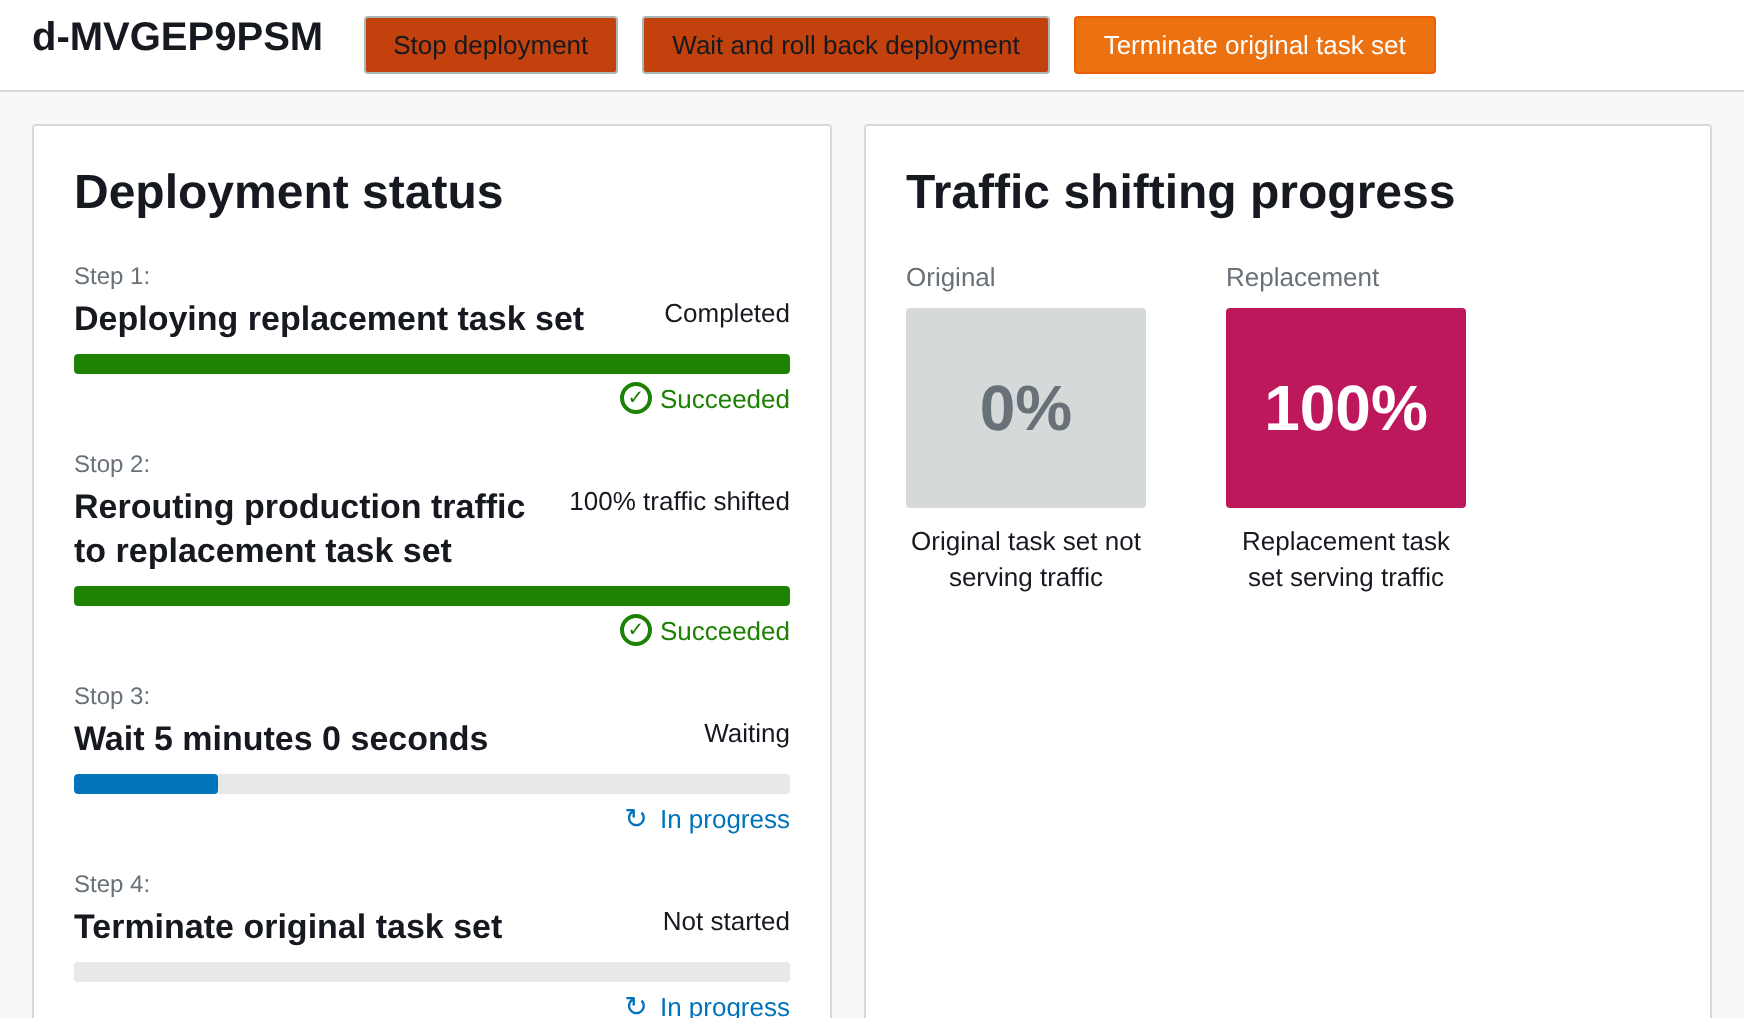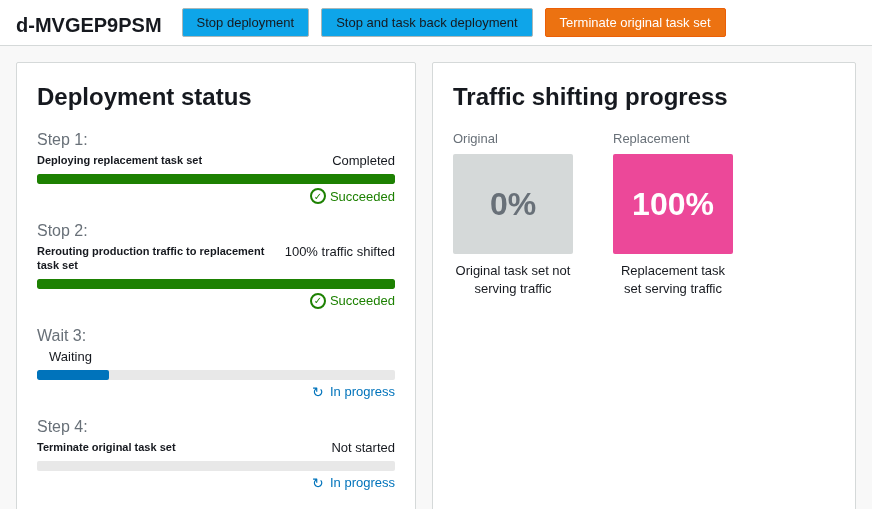--- a/index.html
+++ b/index.html
@@ -8,39 +8,39 @@
       font-size: 14px;
       background: #f8f8f8;
       color: #16191f;
       width: 872px;
       min-height: 509px;
     }
 
     
     .header {
       display: flex;
-      align-items: flex-end;
+      align-items: flex-start;
       padding: 8px 16px;
       background: #fff;
       border-bottom: 1px solid #d5d9d9;
       gap: 12px;
     }
     .header-title {
       font-size: 20px;
       font-weight: bold;
       color: #16191f;
       margin-right: 8px;
     }
     .btn {
       padding: 6px 14px;
       border-radius: 2px;
       font-size: 13px;
       cursor: pointer;
       border: 1px solid #aab7b8;
-      background: #0ea5e9;
+      background: #c2410c;
       color: #16191f;
       white-space: nowrap;
     }
     .btn-primary {
       background: #ec7211;
       color: #fff;
       border-color: #eb5f07;
     }
 
     
@@ -68,33 +68,33 @@
       font-weight: bold;
       margin-bottom: 20px;
       color: #16191f;
     }
 
     
     .step {
       margin-bottom: 18px;
     }
     .step-label {
-      font-size: 16px;
+      font-size: 12px;
       color: #687078;
       margin-bottom: 4px;
     }
     .step-row {
       display: flex;
       justify-content: space-between;
       align-items: flex-start;
       margin-bottom: 6px;
     }
     .step-name {
       font-weight: bold;
-      font-size: 11px;
+      font-size: 17px;
       line-height: 1.3;
       flex: 1;
     }
     .step-status {
       font-size: 13px;
       color: #16191f;
       margin-left: 12px;
       white-space: nowrap;
     }
 
@@ -181,38 +181,38 @@
       border-radius: 2px;
       font-size: 32px;
       font-weight: bold;
       margin-bottom: 8px;
     }
     .traffic-box-gray {
       background: #d5d9d9;
       color: #687078;
     }
     .traffic-box-blue {
-      background: #ec4899;
+      background: #be185d;
       color: #fff;
     }
     .traffic-desc {
       font-size: 13px;
       color: #16191f;
       text-align: center;
       max-width: 120px;
       line-height: 1.4;
     }
   </style>
 </head>
 <body>
 
 <div class="header">
   <span class="header-title">d-MVGEP9PSM</span>
   <button class="btn">Stop deployment</button>
-  <button class="btn">Stop and task back deployment</button>
+  <button class="btn">Wait and roll back deployment</button>
   <button class="btn btn-primary">Terminate original task set</button>
 </div>
 
 <div class="main">
 
   <div class="card card-left">
     <div class="card-title">Deployment status</div>
 
     <div id="steps-container">
         <div class="step">
@@ -241,22 +241,23 @@
         <div class="progress-bar-fill fill-green" style="width:100%"></div>
       </div>
       <div class="status-row">
         <span class="status-succeeded">
           <span class="check-icon">✓</span>
           Succeeded
         </span>
       </div>
     </div>
         <div class="step">
-      <div class="step-label">Wait 3:</div>
+      <div class="step-label">Stop 3:</div>
       <div class="step-row">
+        <div class="step-name">Wait 5 minutes 0 seconds</div>
         <div class="step-status">Waiting</div>
       </div>
       <div class="progress-bar-container">
         <div class="progress-bar-fill fill-blue" style="width:20%"></div>
       </div>
       <div class="status-row">
         <span class="status-inprogress">
           <span class="spin-icon">↻</span>
           In progress
         </span>

